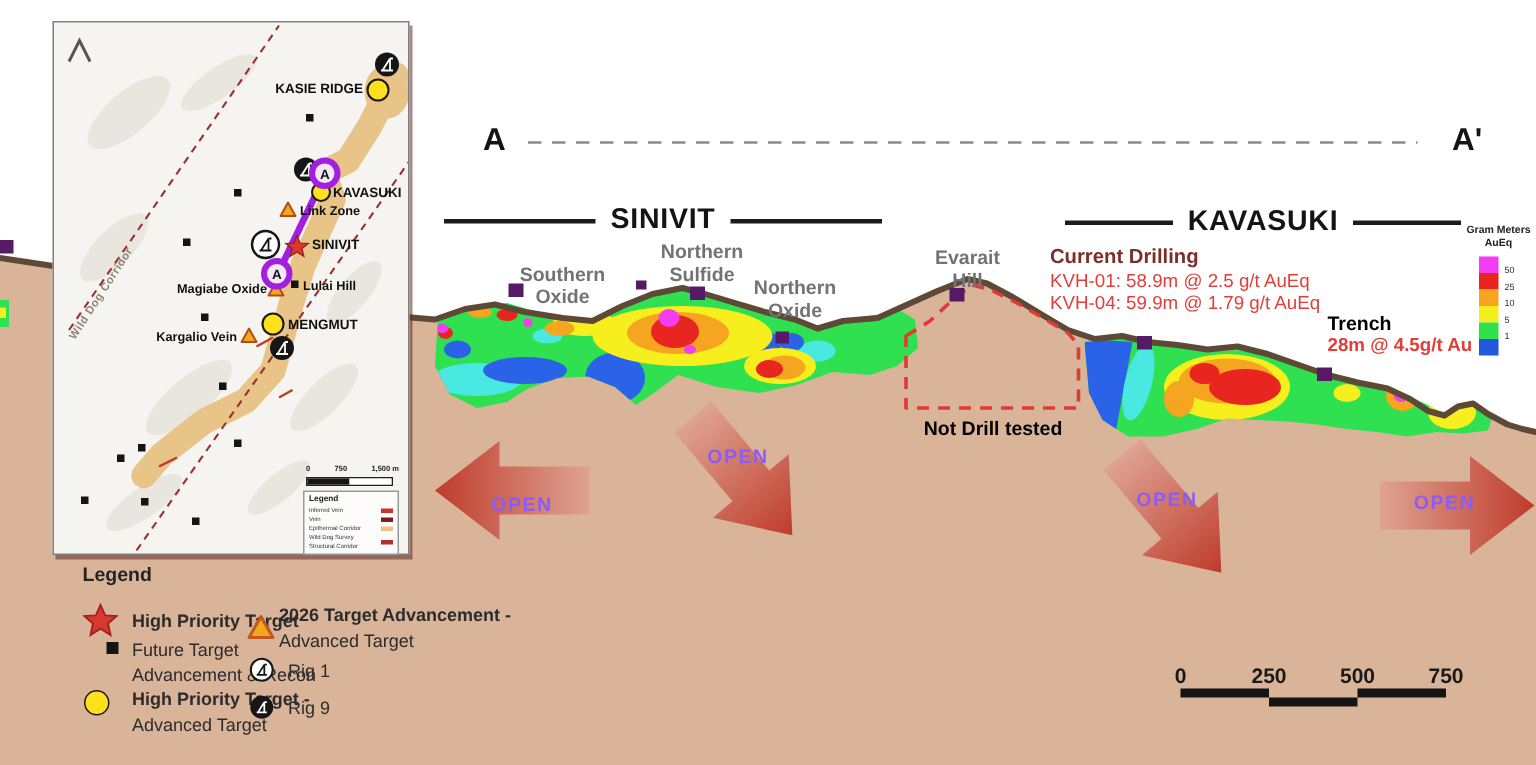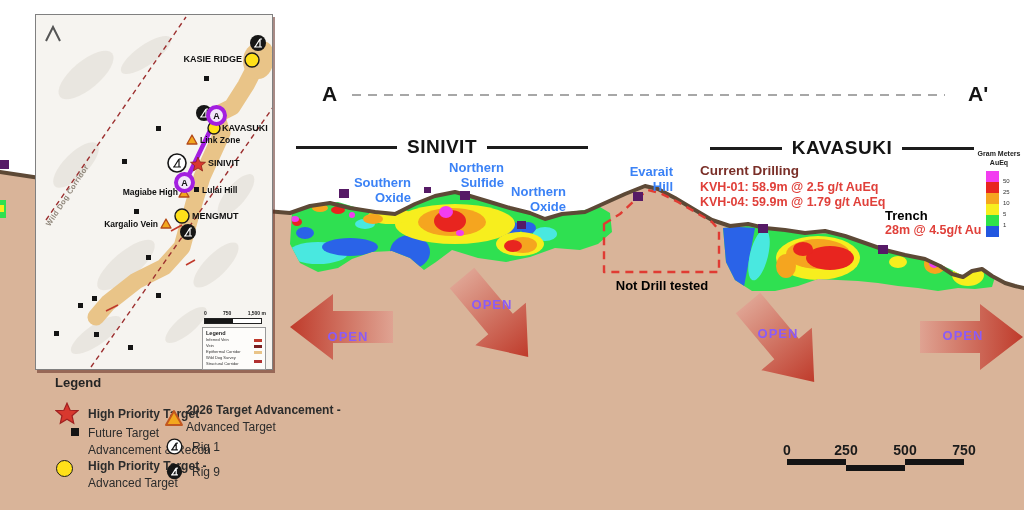--- a/index.html
+++ b/index.html
@@ -1,30 +1,30 @@
 <!DOCTYPE html>
 <html><head>
 <meta charset="utf-8">
 <style>
   html,body{margin:0;padding:0}
   body{width:1024px;height:510px;position:relative;overflow:hidden;
        font-family:"Liberation Sans",sans-serif;background:#ffffff}
 
   
-  .sec-label{position:absolute;transform:translateX(-50%);text-align:right;
-             font-weight:700;color:#3b82f6;font-size:13px;line-height:1.13}
+  .sec-label{position:absolute;transform:translateX(-50%);text-align:center;
+             font-weight:700;color:#737373;font-size:13px;line-height:1.13}
   .endpoint{position:absolute;font-weight:800;font-size:21px;color:#141414}
   .zone-head{position:absolute;display:flex;align-items:center;gap:10px}
   .zh-line{height:3px;background:#1c1c1c;flex:1}
   .zh-text{font-size:19px;font-weight:800;color:#141414;letter-spacing:.5px;white-space:nowrap}
   .open-label{position:absolute;transform:translate(-50%,-50%);font-weight:800;
               font-size:13px;color:#8b5cf6;letter-spacing:1px}
   .drill-title{position:absolute;left:700px;top:163px;font-weight:800;font-size:13.5px;color:#7a2f28}
   .drill-lines{position:absolute;left:700px;top:180px}
-  .drill-lines div{color:#e0403a;font-weight:700;font-size:12.5px;line-height:15px;white-space:nowrap}
+  .drill-lines div{color:#e0403a;font-weight:400;font-size:12.5px;line-height:15px;white-space:nowrap}
   .trench-title{position:absolute;left:885px;top:208px;font-weight:800;font-size:13px;color:#000000}
   .trench-value{position:absolute;left:885px;top:223px;font-weight:700;font-size:12.5px;color:#e0403a;white-space:nowrap}
   .ndt-label{position:absolute;left:662px;top:278px;transform:translateX(-50%);
              font-weight:800;font-size:13px;color:#000000;white-space:nowrap}
   .sb-tick{position:absolute;transform:translateX(-50%);font-weight:700;font-size:14px;color:#1a1a1a}
 
   
   .colorbar{position:absolute;left:974px;top:150px;width:50px}
   .cb-title{text-align:center;font-size:7px;font-weight:700;color:#222;line-height:1.25}
   .cb-stack{position:relative;width:13px;margin:3px 0 0 12px}
@@ -319,21 +319,21 @@
       <path d="M130,204 L135,213 L125,213 Z"></path>
     </g>
 
     <path fill="#d8382e" stroke="#8e1f18" stroke-width="0.8" d="M162,142 L164,147 L169.5,147.3 L165.3,150.7 L166.6,156 L162,153 L157.4,156 L158.7,150.7 L154.5,147.3 L160,147 Z"></path>
   </svg>
 
   <div class="map-label right" style="left:118px;top:39px;width:88px">KASIE RIDGE</div>
   <div class="map-label" style="left:186px;top:108px">KAVASUKI</div>
   <div class="map-label small" style="left:164px;top:120px">Link Zone</div>
   <div class="map-label" style="left:172px;top:143px">SINIVIT</div>
-  <div class="map-label small right" style="left:58px;top:172px;width:84px">Magiabe High</div>
+  <div class="map-label small right" style="left:58px;top:172px;width:84px">Magiabe Oxide</div>
   <div class="map-label small" style="left:166px;top:170px">Lulai Hill</div>
   <div class="map-label" style="left:156px;top:196px">MENGMUT</div>
   <div class="map-label small right" style="left:34px;top:204px;width:88px">Kargalio Vein</div>
   <div class="wild-dog">Wild Dog Corridor</div>
 
   <div class="a-node" style="left:170px;top:90px">A</div>
   <div class="a-node" style="left:138px;top:157px">A</div>
 
   <div class="map-scale">
     <span>0</span>

